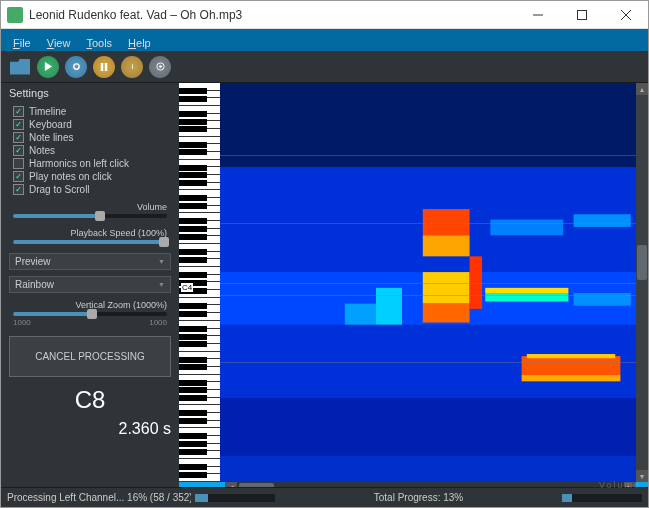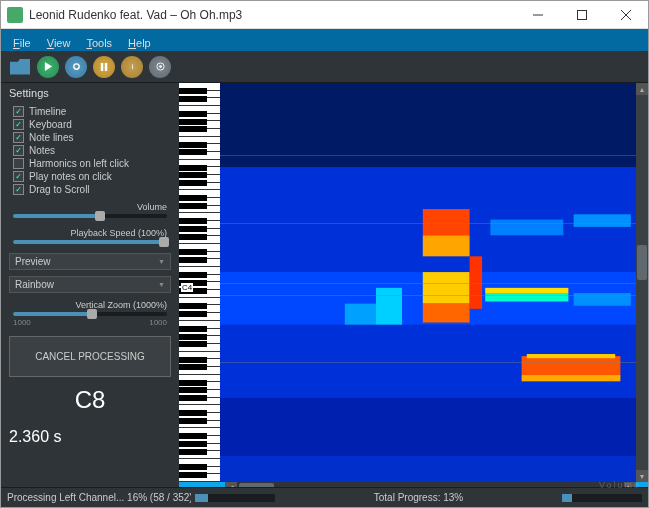--- a/index.html
+++ b/index.html
@@ -30,21 +30,21 @@
 .slider-row { padding: 2px 4px; }
 .slider-label { text-align: right; font-size: 9px; margin-bottom: 1px; }
 .slider { height: 4px; background: #1a1d1f; border-radius: 2px; position: relative; margin: 2px 0; }
 .slider-fill { height: 100%; background: #4a90b8; border-radius: 2px; }
 .slider-thumb { position: absolute; top: -3px; width: 10px; height: 10px; background: #aaa; border-radius: 2px; }
 .slider-range { display: flex; justify-content: space-between; font-size: 8px; color: #888; }
 .dropdown { background: #3a4044; border: 1px solid #555; padding: 2px 5px; display: flex; justify-content: space-between; align-items: center; font-size: 10px; margin: 1px 0; }
 .dropdown-arrow { font-size: 7px; color: #888; }
 .cancel-btn { background: #3a4044; border: 1px solid #666; text-align: center; padding: 14px; font-size: 10px; margin: 3px 0; cursor: pointer; }
 .note-display { text-align: center; font-size: 24px; color: #fff; margin-top: 2px; }
-.time-display { text-align: left; font-size: 16px; color: #fff; margin-top: 10px; }
+.time-display { text-align: right; font-size: 16px; color: #fff; margin-top: 2px; }
 .main { flex: 1; display: flex; flex-direction: column; }
 .viz { flex: 1; display: flex; position: relative; }
 .piano { width: 41px; background: #fff; position: relative; }
 .white-keys { display: flex; flex-direction: column; height: 100%; }
 .white-key { flex: 1; border-bottom: 1px solid #333; background: #fff; }
 .black-key { position: absolute; left: 0; width: 28px; height: 1.5%; background: #000; }
 .spectrogram { flex: 1; position: relative; background: #001a66; overflow: hidden; }
 .note-label { position: absolute; left: 2px; top: 50%; font-size: 8px; color: #000; background: #fff; padding: 0 1px; z-index: 5; }
 .spectro-line { position: absolute; left: 0; right: 0; height: 1px; background: rgba(128,128,128,0.4); }
 .scroll-h { height: 12px; background: #3a4044; display: flex; }

